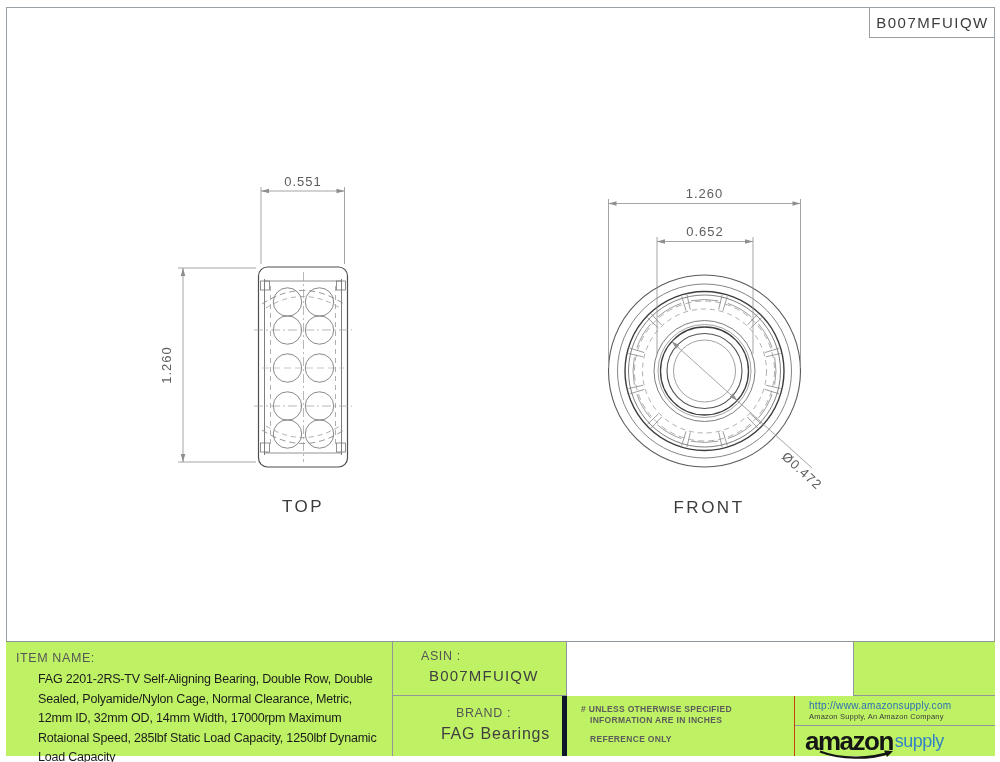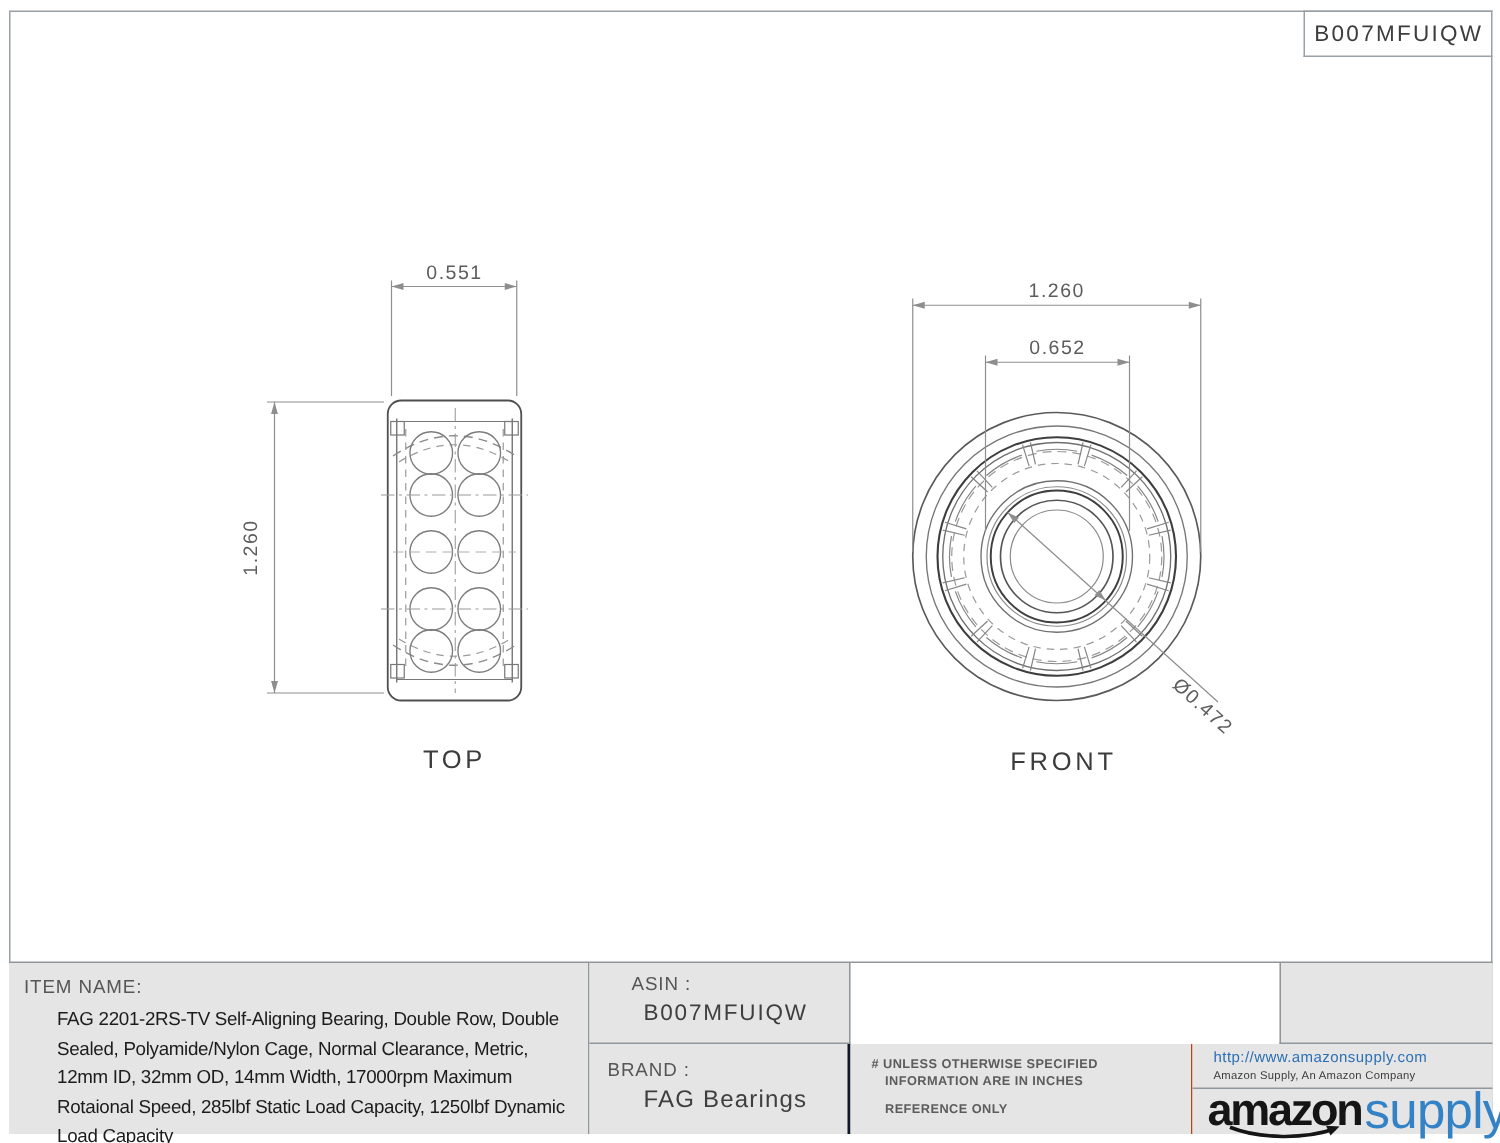--- a/index.html
+++ b/index.html
@@ -5,24 +5,24 @@
   html,body{margin:0;padding:0;background:#fff;}
   body{width:1000px;height:762px;position:relative;font-family:"Liberation Sans",sans-serif;overflow:hidden;}
   .abs{position:absolute;}
   #frame{left:6px;top:7px;width:987px;height:747px;border:1px solid #99a1a7;background:#fff;}
   #asin-box{left:869px;top:7px;width:125px;height:29px;border-left:1px solid #99a1a7;border-bottom:1px solid #99a1a7;border-top:1px solid #99a1a7;display:flex;align-items:center;justify-content:center;font-size:15px;letter-spacing:1.5px;color:#3d3d3d;font-weight:300;}
   svg{position:absolute;left:0;top:0;pointer-events:none;}
   .cad-num{font-family:"Liberation Sans",sans-serif;font-size:13px;fill:#5d5d5d;letter-spacing:1px;}
   .view-label{font-family:"Liberation Sans",sans-serif;font-size:17px;fill:#3c3c3c;letter-spacing:2.5px;}
   
   #title-block{left:6px;top:641px;width:989px;height:114px;border-top:1px solid #8f979c;font-family:"Liberation Sans",sans-serif;}
-  .cell{position:absolute;box-sizing:border-box;background:#e5e5e5;}
+  .cell{position:absolute;box-sizing:border-box;background:#bef264;}
   #cell-item{left:0;top:0;width:387px;height:114px;border-right:1px solid #8f979c;}
   #cell-asin{left:387px;top:0;width:174px;height:54px;border-right:1px solid #8f979c;border-bottom:1px solid #8f979c;}
-  #cell-brand{left:387px;top:54px;width:174px;height:60px;border-right:2px solid #0f172a;}
+  #cell-brand{left:387px;top:54px;width:174px;height:60px;border-right:5px solid #0f172a;text-align:center;}
   #cell-material{left:561px;top:0;width:286px;height:54px;border-bottom:1px solid #8f979c;}
   #cell-proj{left:847px;top:0;width:142px;height:54px;border-left:1px solid #8f979c;border-bottom:1px solid #8f979c;}
   #cell-notes{left:561px;top:54px;width:228px;height:60px;border-right:1px solid #c2410c;font-weight:bold;}
   #cell-url{left:789px;top:54px;width:200px;height:30px;border-bottom:1px solid #8f979c;}
   #cell-logo{left:789px;top:84px;width:200px;height:30px;}
   .cad-label{font-size:12.5px;color:#565656;letter-spacing:0.6px;}
   #item-label{margin:9px 0 0 10px;}
   #item-desc{margin:5px 0 0 32px;width:350px;font-size:12.5px;line-height:19.5px;color:#1c1c1c;letter-spacing:-0.2px;}
   #asin-label{margin:7px 0 0 28px;}
   #asin-value{margin:4px 0 0 36px;font-size:15px;color:#3f3f3f;letter-spacing:1.2px;}
@@ -30,22 +30,22 @@
   #brand-value{margin:5px 0 0 36px;font-size:16px;color:#3f3f3f;letter-spacing:0.8px;}
   #material-label{margin:5px 0 0 16px;}
   #material-value{margin:8px 0 0 58px;font-size:13px;color:#555;letter-spacing:3px;}
   .note{font-size:8.5px;color:#5c5c5c;letter-spacing:0.3px;line-height:11px;}
   #note-1{margin:8px 0 0 14px;}
   #note-2{margin:8px 0 0 14px;}
   .note .l2{padding-left:9px;}
   #url-line{margin:4px 0 0 14px;font-size:10px;letter-spacing:0.3px;}
   #company-line{margin:1px 0 0 14px;font-size:7.5px;color:#3b3b3b;letter-spacing:0.2px;}
   #logo-row{position:relative;margin:0 0 0 10px;height:30px;display:flex;align-items:center;}
-  #amazon-word{font-size:30px;font-weight:bold;letter-spacing:-1.5px;color:#151515;position:relative;}
-  #supply-word{font-size:34px;font-weight:300;letter-spacing:-0.5px;margin-left:2px;}
+  #amazon-word{font-size:26px;font-weight:bold;letter-spacing:-1.5px;color:#151515;position:relative;}
+  #supply-word{font-size:18px;font-weight:300;letter-spacing:-0.5px;margin-left:2px;}
   #smile-svg{position:absolute;left:13px;top:24px;width:80px;height:10px;overflow:visible;}
 </style>
 </head>
 <body>
 
 <div class="abs" id="frame"></div>
 
 <div class="abs" id="asin-box">
   <span>B007MFUIQW</span>
 </div>

